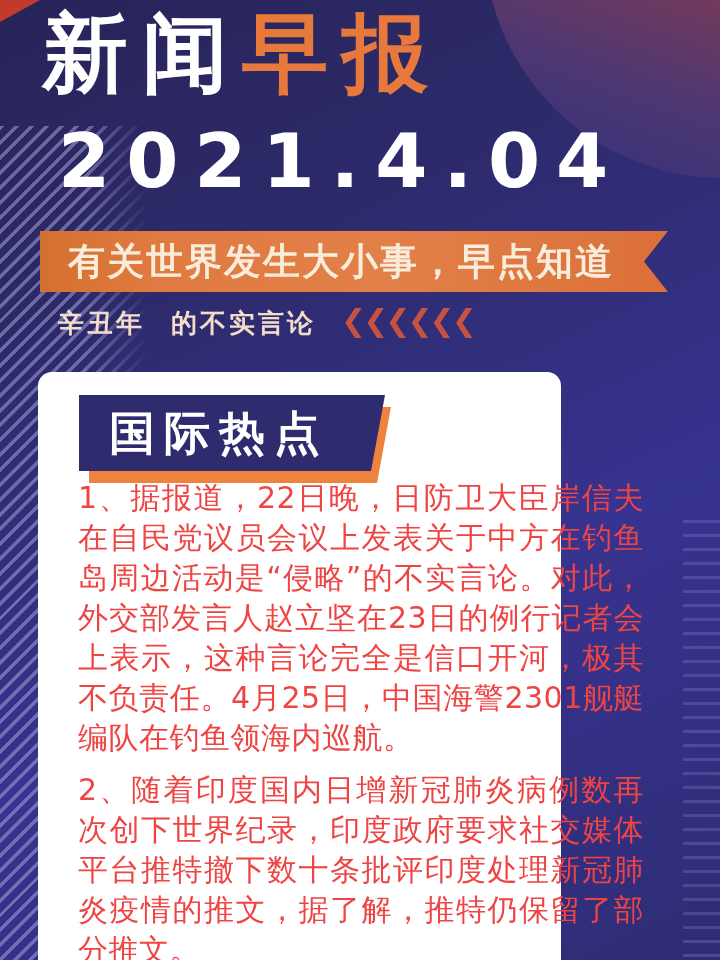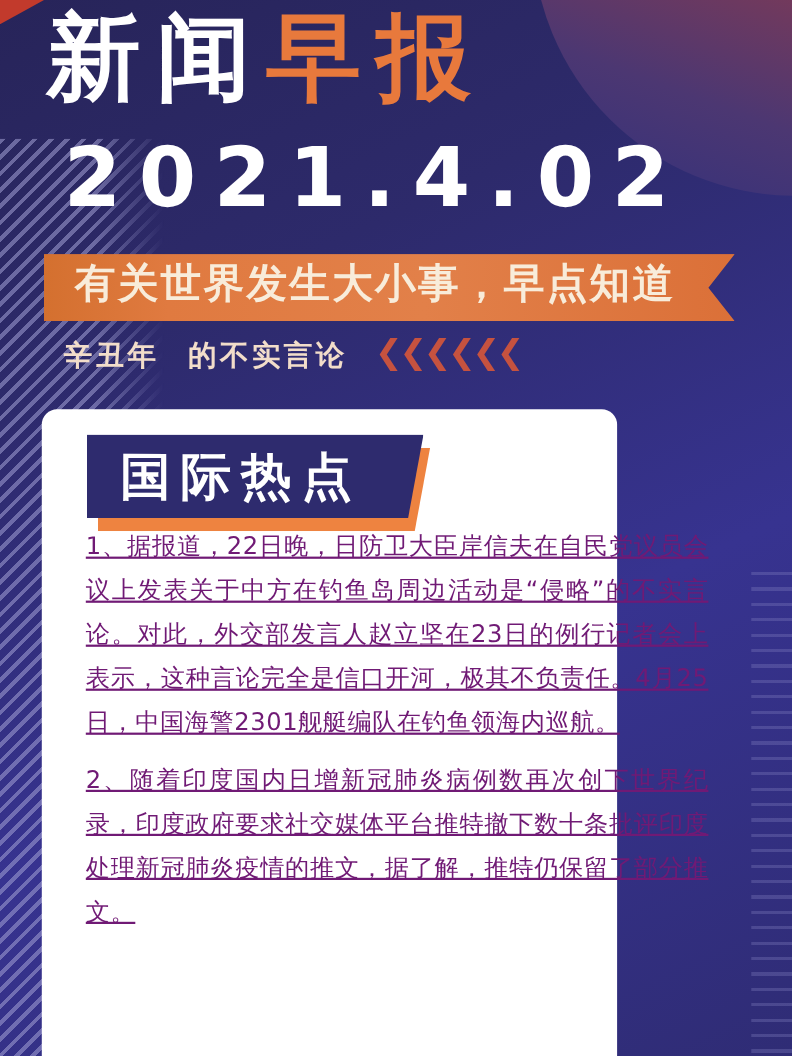--- a/index.html
+++ b/index.html
@@ -92,21 +92,20 @@
     width: 628px; height: 61px;
     background: linear-gradient(90deg, #d4702f 0%, #e07a40 18%, #e28049 55%, #db7038 100%);
     clip-path: polygon(0 0, 100% 0, calc(100% - 24px) 50%, 100% 100%, 0 100%);
     color: #f8ecda;
     font-size: 37px;
     font-weight: 700;
     line-height: 61px;
     padding-left: 28px;
     letter-spacing: 2px;
     white-space: nowrap;
-    font-family: Liberation Mono, monospace;
   }
 
   
   .lunar-row {
     position: absolute;
     left: 58px; top: 306px;
     color: #f2ddca;
     font-size: 26px;
     font-weight: 800;
     letter-spacing: 3px;
@@ -157,42 +156,41 @@
     white-space: nowrap;
   }
 
   
   .news-list {
     position: absolute;
     left: 40px; top: 106px;
     width: 566px;
   }
   .news-item {
-    color: #701a75;
-    font-size: 22px;
+    color: #ef4444;
+    font-size: 30px;
     line-height: 40px;
     text-align: justify;
     margin-bottom: 12px;
     letter-spacing: 0.5px;
-    text-decoration: underline;
   }
 </style>
 </head>
 <body>
 
 <div class="poster">
 
   <div class="brand-circle"></div>
   <div class="corner-accent"></div>
   <div class="stripes-left"></div>
   <div class="stripes-right"></div>
 
   <h1 class="masthead-title"><span class="title-white">新闻</span><span class="title-orange">早报</span></h1>
 
-  <div class="masthead-date">2021.4.02</div>
+  <div class="masthead-date">2021.4.04</div>
 
   <div class="tagline-banner">有关世界发生大小事，早点知道</div>
 
   <div class="lunar-row"><span>辛丑年</span><span class="lunar-day">的不实言论</span></div>
 
   <div class="chevrons">❮❮❮❮❮❮</div>
 
   <div class="content-card">
 
     <div class="badge-wrap">

